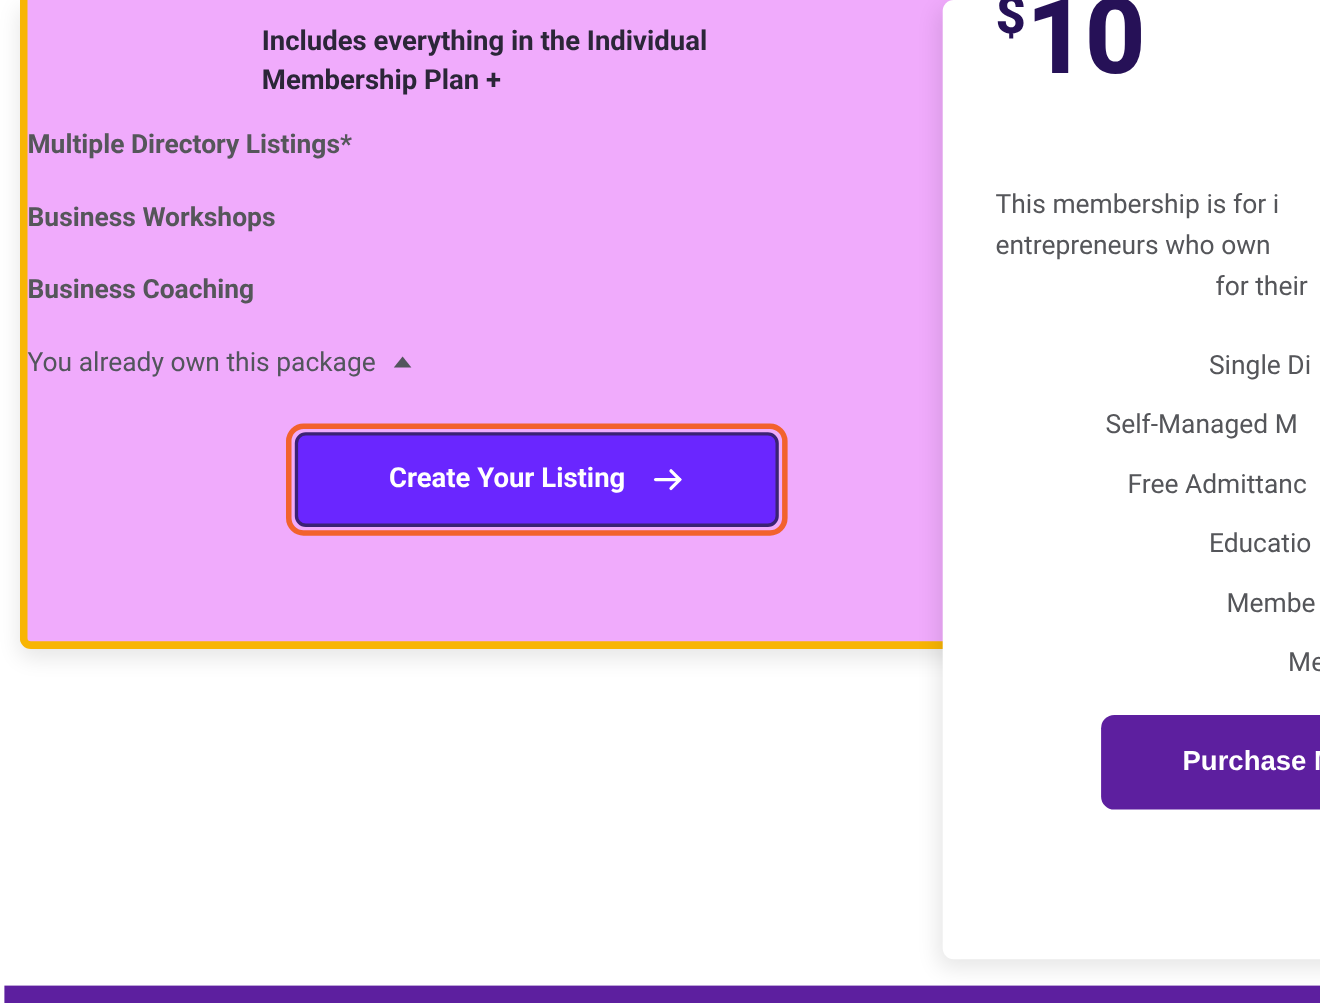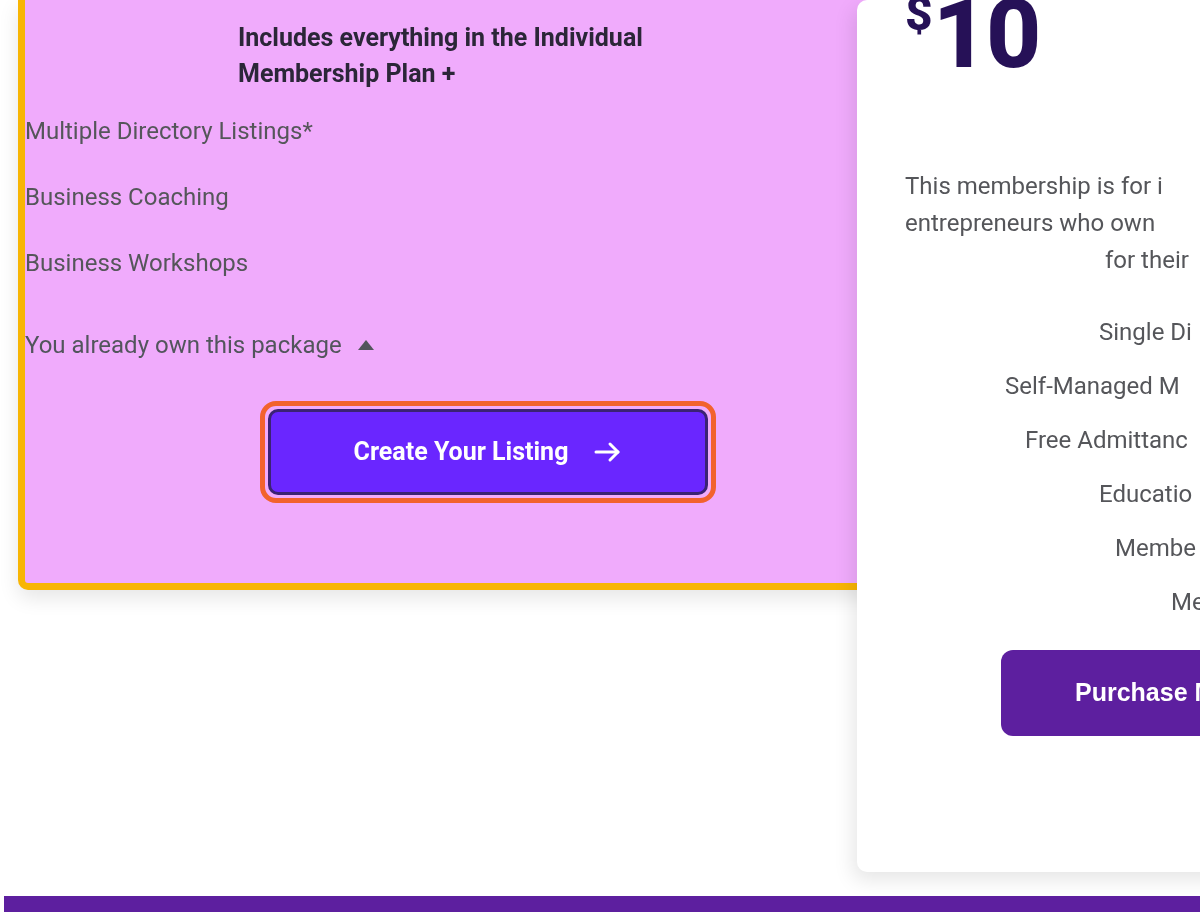--- a/index.html
+++ b/index.html
@@ -31,28 +31,27 @@
     font-weight: 700;
     color: #2b2638;
     width: 500px;
     margin: 10px auto 24px auto;
   }
 
   .feature-line {
     font-size: 24px;
     color: #55565a;
     margin: 18px 0 38px 0;
-    font-weight: 400;
+    font-weight: 700;
   }
 
   .own-row {
     display: inline-flex;
     align-items: center;
     gap: 16px;
-    margin-top: 16px;
     cursor: pointer;
   }
   .own-text {
     font-size: 24px;
     color: #52555c;
   }
   .caret-up {
     width: 0; height: 0;
     border-left: 8px solid transparent;
     border-right: 8px solid transparent;
@@ -176,22 +175,22 @@
     background: #5d1f9f;
   }
 </style>
 </head>
 <body>
 
 <div class="left-card">
   <div class="includes-heading">Includes everything in the Individual Membership Plan +</div>
 
   <div class="feature-line">Multiple Directory Listings*</div>
+  <div class="feature-line">Business Workshops</div>
   <div class="feature-line">Business Coaching</div>
-  <div class="feature-line">Business Workshops</div>
 
   <div class="own-row">
     <span class="own-text">You already own this package</span>
     <span class="caret-up"></span>
   </div>
 
   <div class="cta-wrap">
     <div class="cta-btn">
       <span>Create Your Listing</span>
       <span class="arrow-right">

